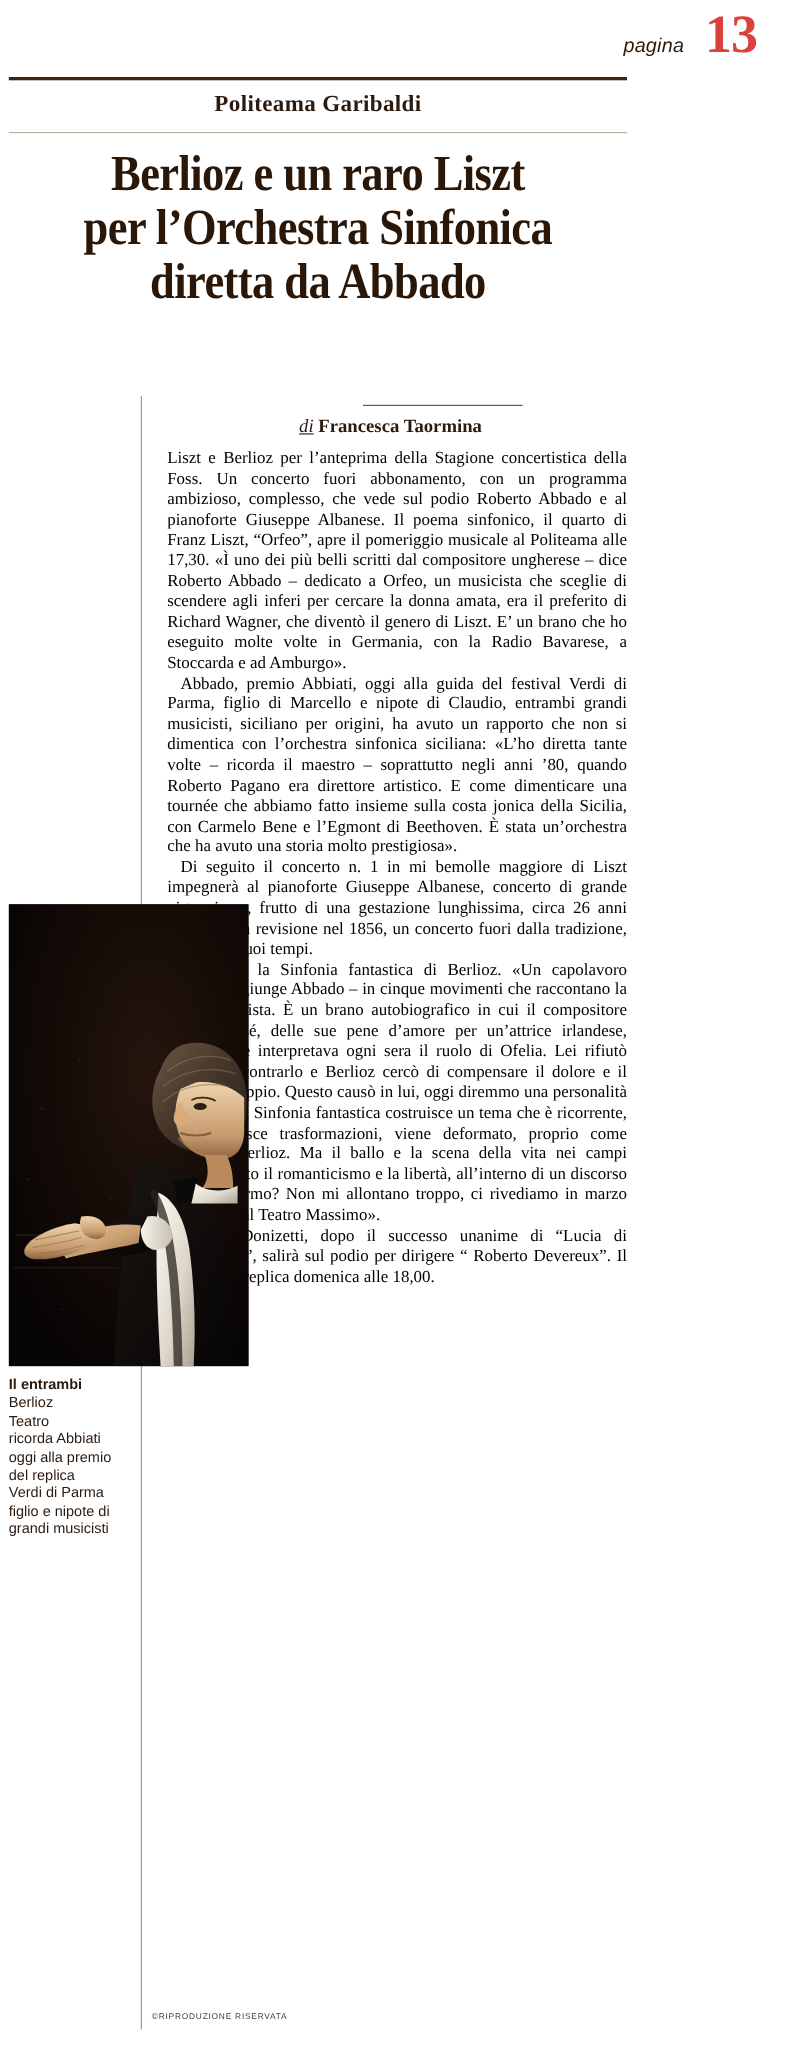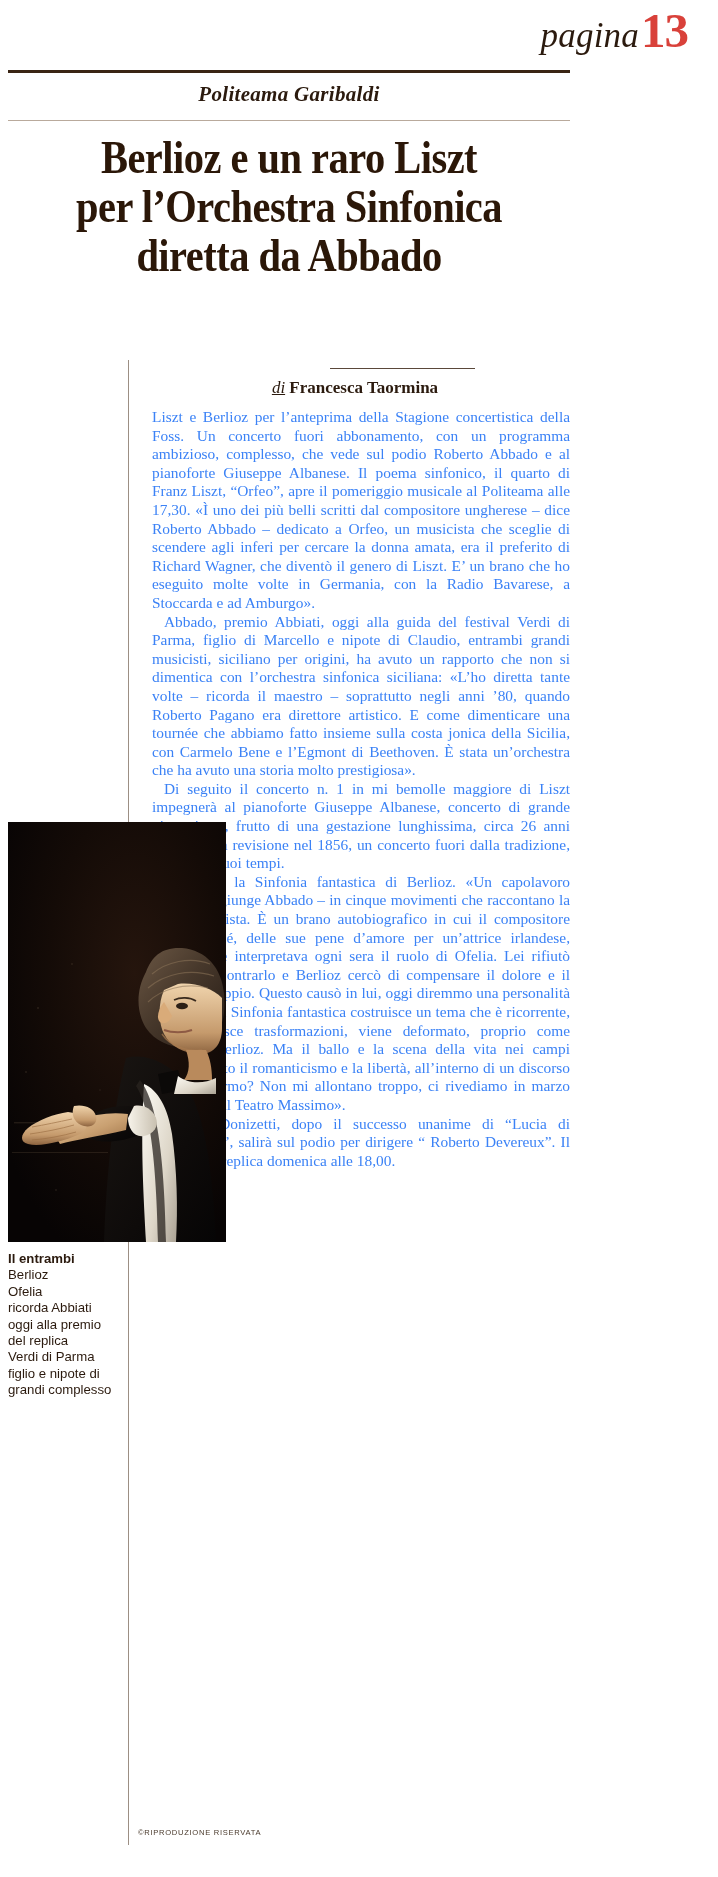--- a/index.html
+++ b/index.html
@@ -13,41 +13,41 @@
   }
   .page{position:relative;width:718px;height:1877px;}
 
   
   .folio{
     position:absolute;left:0;top:8px;width:688px;
     text-align:right;
     display:flex;justify-content:flex-end;align-items:baseline;
   }
   .folio-word{
-    font-style:italic;font-size:35px;color:#2b1a0e;
-    font-family:Liberation Serif, serif;letter-spacing:.2px;
+    font-style:italic;font-size:18px;color:#2b1a0e;
+    font-family:Liberation Sans, sans-serif;letter-spacing:.2px;
   }
   .folio-num{
     font-size:49px;font-weight:bold;color:#d9413a;
-    margin-left:2px;line-height:.95;
+    margin-left:19px;line-height:.95;
     font-family:"Liberation Serif",serif;
     letter-spacing:-1px;
   }
 
   
   .top-rule{
     position:absolute;left:8px;top:70px;width:562px;height:3px;
     background:#3a2514;
   }
 
   
   .kicker{
     position:absolute;left:8px;top:82px;width:562px;
     text-align:center;
-    font-style:italic;font-weight:bold;font-size:21px;
+    font-weight:bold;font-size:21px;
     color:#2b1a0e;letter-spacing:.3px;
   }
   .kicker-rule{
     position:absolute;left:8px;top:120px;width:562px;height:1px;
     background:#b9aa9c;
   }
 
   
   .headline{
     position:absolute;left:8px;top:134px;width:562px;
@@ -81,21 +81,21 @@
   .byline .who{font-weight:bold;}
 
   
   .body-col{
     position:absolute;left:138px;top:408px;width:432px;
     font-size:15.4px;
     line-height:18.6px;
     text-align:justify;
     text-justify:inter-word;
     hyphens:manual;
-    color:#3b82f6;
+    color:#000000;
   }
   .body-col p{margin:0;text-indent:12px;}
   .body-col p.first{text-indent:0;}
 
   
   .photo-float{
     float:left;
     width:142px;height:420px;
     margin:0 10px 6px -138px;
     shape-outside:margin-box;
@@ -263,24 +263,24 @@
 
       <path d="M 178 228 C 182 240 182 250 176 258 L 204 258 C 204 246 202 236 198 228 Z" fill="#b98a5c"></path>
 
       <path d="M 170 254 C 180 262 196 262 208 256 L 208 272 L 166 272 Z" fill="url(#shirt)"></path>
     </svg>
   </div>
 
   <div class="caption">
     <span class="lead">Il entrambi</span>
     <span class="line">Berlioz</span>
-    <span class="line">Ofelia</span>
+    <span class="line">Teatro</span>
     <span class="line">ricorda Abbiati</span>
     <span class="line">oggi alla premio</span>
     <span class="line">del replica</span>
     <span class="line">Verdi di Parma</span>
     <span class="line">figlio e nipote di</span>
-    <span class="line">grandi complesso</span>
+    <span class="line">grandi musicisti</span>
   </div>
 
   <div class="copyright">©RIPRODUZIONE RISERVATA</div>
 
 </div>
 
 </body></html>

